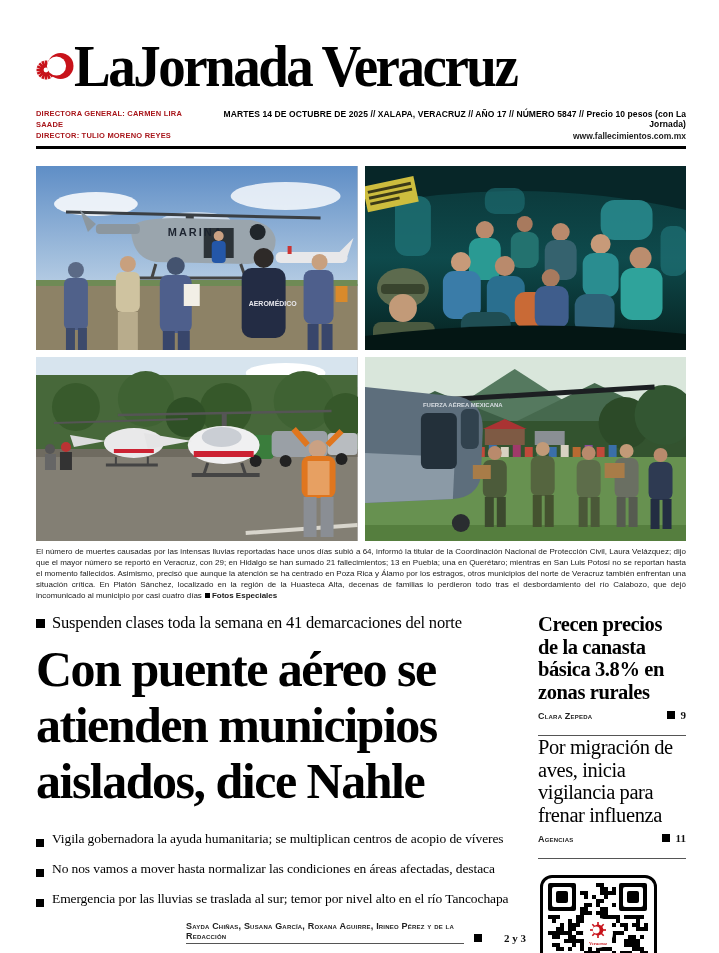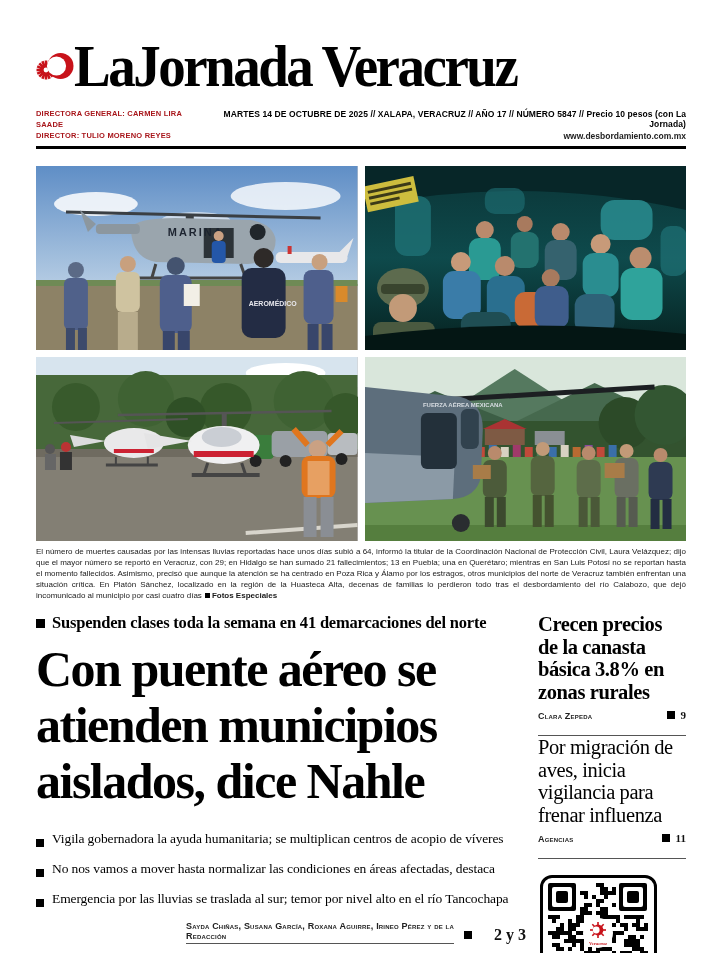--- a/index.html
+++ b/index.html
@@ -34,41 +34,41 @@
   .caption { margin-top:5px; font-size:8px; line-height:11px; text-align:justify; color:#1a1a1a; }
   .caption .credit { font-weight:bold; white-space:nowrap; }
   .sq { display:inline-block; width:5px; height:5px; background:#000; margin:0 2px 0 3px; }
 
   
   .main { display:flex; margin-top:12px; gap:12px; }
   .lead-col { width:490px; flex:0 0 auto; }
   .side-col { flex:1; }
 
   .kicker {
-    font-family:"Liberation Serif", serif; font-weight:bold; font-size:16.5px;
+    font-family:"Liberation Serif", serif; font-weight:normal; font-size:16.5px;
     letter-spacing:-0.2px; color:#000; display:flex; align-items:center;
   }
   .kicker .bsq { width:9px; height:9px; background:#000; margin-right:7px; flex:0 0 auto; }
   .headline {
     font-family:"Liberation Serif", serif; font-weight:bold; color:#000;
     font-size:50px; line-height:56px; letter-spacing:-1.5px; margin-top:8px;
   }
   .bullets { margin-top:22px; }
   .bullet {
     font-family:"Liberation Serif", serif; font-size:13.5px; color:#000;
     margin-bottom:14px; display:flex; align-items:flex-end; letter-spacing:-0.1px;
   }
   .bullet .bsq { width:8px; height:8px; background:#000; margin-right:8px; flex:0 0 auto; }
   .lead-byline { display:flex; align-items:flex-end; margin:8px 0 12px 150px; }
   .lead-byline .name {
     flex:1; font-variant:small-caps; font-weight:bold; font-size:9px; color:#222;
     border-bottom:1.5px solid #555; padding-bottom:2px; letter-spacing:.2px;
   }
   .lead-byline .pages {
-    font-family:"Liberation Serif", serif; font-weight:bold; font-size:16px;
+    font-family:"Liberation Serif", serif; font-weight:bold; font-size:11px;
     margin-left:10px; display:flex; align-items:center;gap:16px;
   }
   .pages .bsq, .sb-page .bsq { width:8px; height:8px; background:#000; margin-right:6px; display:inline-block; }
 
   
   .sb-title {
     font-family:"Liberation Serif", serif; font-size:20.5px; line-height:22.5px;
     letter-spacing:-0.4px; color:#000;
   }
   .sb-title.bold { font-weight:bold; }
@@ -114,21 +114,21 @@
     <div class="mast-title">LaJornada Veracruz</div>
   </div>
 
   <div class="info-row">
     <div class="directors">
       <div>DIRECTORA GENERAL: CARMEN LIRA SAADE</div>
       <div>DIRECTOR: TULIO MORENO REYES</div>
     </div>
     <div class="issue">
       <div class="dateline">MARTES 14 DE OCTUBRE DE 2025 // XALAPA, VERACRUZ // AÑO 17 // NÚMERO 5847 // Precio 10 pesos (con La Jornada)</div>
-      <div class="website">www.desbordamiento.com.mx</div>
+      <div class="website">www.fallecimientos.com.mx</div>
     </div>
   </div>
   <div class="head-rule"></div>
 
   <div class="photo-grid">
 
     <div class="photo">
       <svg viewBox="0 0 322 184" preserveAspectRatio="none">
         <defs>
           <linearGradient id="sky1" x1="0" y1="0" x2="0" y2="1">

